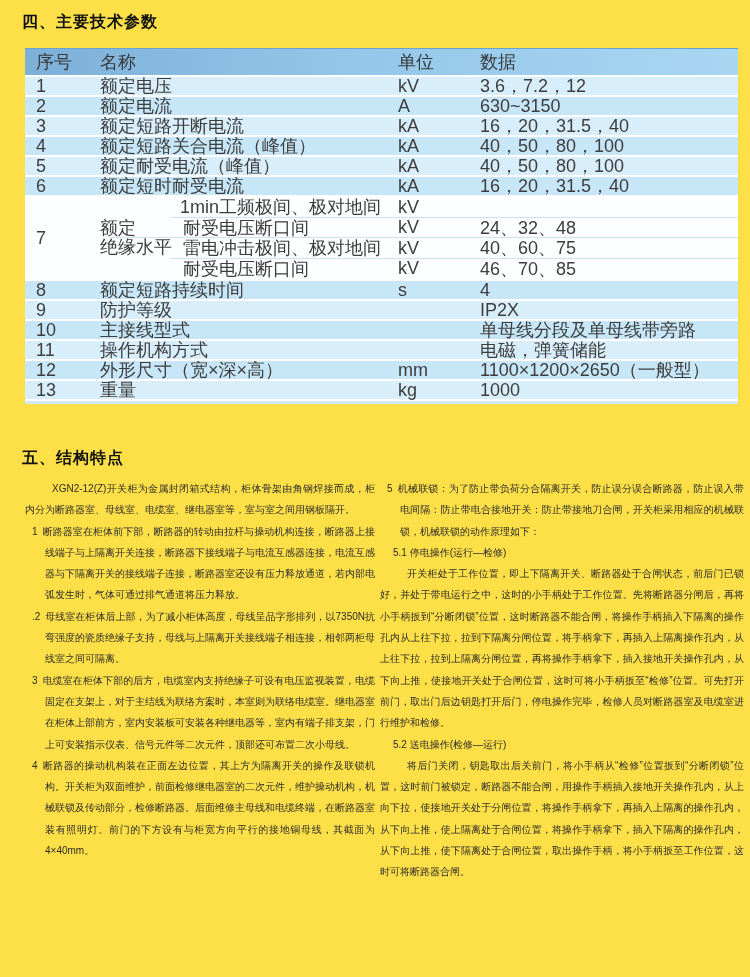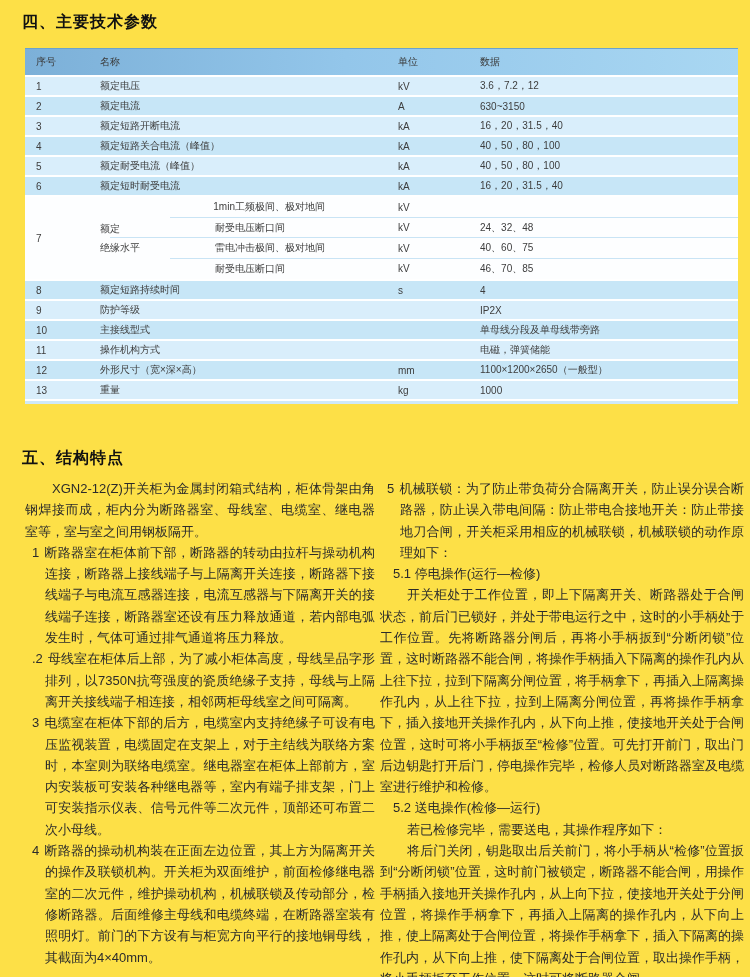--- a/index.html
+++ b/index.html
@@ -9,21 +9,21 @@
     font-family:"Liberation Sans","DejaVu Sans",sans-serif;
   }
   .sec-title {
     position:absolute; left:22px; font-size:16px; font-weight:bold;
     color:#111; letter-spacing:1px;
   }
   #sec4-title { top:12px; }
   #sec5-title { top:448px; }
 
   
-  .param-table { position:absolute; left:25px; top:48px; width:713px; font-size:10px; color:#3d3d3d; }
+  .param-table { position:absolute; left:25px; top:48px; width:713px; font-size:18px; color:#3d3d3d; }
   .t-head {
     display:flex; align-items:center; height:26px;
     background:linear-gradient(90deg,#7cb0d8 0%,#93c6ea 45%,#a9d7f2 100%);
     border-top:1px solid #6aa2cc; border-bottom:2px solid #ffffff; color:#3a3a3a;
   }
   .t-row { display:flex; align-items:center; height:18px; border-bottom:2px solid #ffffff; }
   .row-a { background:#d9eefb; }
   .row-b { background:#c7e6f7; }
   .c-no   { width:75px;  padding-left:11px; box-sizing:border-box; }
   .c-name { width:298px; }
@@ -40,21 +40,21 @@
   .sub-row.mid::after { left:85px; }
   .c7-type  { width:75px;text-align:right; }
   .c7-scope { width:143px; }
   .t-foot { height:3px; background:#cfe9f8; }
 
   
   .cols { position:absolute; left:25px; top:478px; width:719px; display:flex; }
   .col-left  { width:350px; margin-right:5px; }
   .col-right { width:364px; }
   .cols p {
-    margin:0; font-size:13px; line-height:21.3px; text-align:justify;
+    margin:0; font-size:10px; line-height:21.3px; text-align:justify;
     color:#2b2b2b;
   }
   .p-first { text-indent:27px; }
   .p-hang  { padding-left:20px; text-indent:-13px; }
   .p-hang .marker { margin-right:5px; }
   .p-sub  { padding-left:13px; }
   .p-body { text-indent:27px; }
 </style>
 </head>
 <body>
@@ -186,19 +186,18 @@
       <p class="p-hang"><span class="marker">1</span><span>断路器室在柜体前下部，断路器的转动由拉杆与操动机构连接，断路器上接线端子与上隔离开关连接，断路器下接线端子与电流互感器连接，电流互感器与下隔离开关的接线端子连接，断路器室还设有压力释放通道，若内部电弧发生时，气体可通过排气通道将压力释放。</span></p>
       <p class="p-hang"><span class="marker">.2</span><span>母线室在柜体后上部，为了减小柜体高度，母线呈品字形排列，以7350N抗弯强度的瓷质绝缘子支持，母线与上隔离开关接线端子相连接，相邻两柜母线室之间可隔离。</span></p>
       <p class="p-hang"><span class="marker">3</span><span>电缆室在柜体下部的后方，电缆室内支持绝缘子可设有电压监视装置，电缆固定在支架上，对于主结线为联络方案时，本室则为联络电缆室。继电器室在柜体上部前方，室内安装板可安装各种继电器等，室内有端子排支架，门上可安装指示仪表、信号元件等二次元件，顶部还可布置二次小母线。</span></p>
       <p class="p-hang"><span class="marker">4</span><span>断路器的操动机构装在正面左边位置，其上方为隔离开关的操作及联锁机构。开关柜为双面维护，前面检修继电器室的二次元件，维护操动机构，机械联锁及传动部分，检修断路器。后面维修主母线和电缆终端，在断路器室装有照明灯。前门的下方设有与柜宽方向平行的接地铜母线，其截面为4×40mm。</span></p>
     </div>
     <div class="col-right">
       <p class="p-hang"><span class="marker">5</span><span>机械联锁：为了防止带负荷分合隔离开关，防止误分误合断路器，防止误入带电间隔：防止带电合接地开关：防止带接地刀合闸，开关柜采用相应的机械联锁，机械联锁的动作原理如下：</span></p>
       <p class="p-sub">5.1 停电操作(运行—检修)</p>
       <p class="p-body">开关柜处于工作位置，即上下隔离开关、断路器处于合闸状态，前后门已锁好，并处于带电运行之中，这时的小手柄处于工作位置。先将断路器分闸后，再将小手柄扳到“分断闭锁”位置，这时断路器不能合闸，将操作手柄插入下隔离的操作孔内从上往下拉，拉到下隔离分闸位置，将手柄拿下，再插入上隔离操作孔内，从上往下拉，拉到上隔离分闸位置，再将操作手柄拿下，插入接地开关操作孔内，从下向上推，使接地开关处于合闸位置，这时可将小手柄扳至“检修”位置。可先打开前门，取出门后边钥匙打开后门，停电操作完毕，检修人员对断路器室及电缆室进行维护和检修。</p>
       <p class="p-sub">5.2 送电操作(检修—运行)</p>
-      <p class="p-body">若已检修完毕，需要送电，其操作程序如下：</p>
       <p class="p-body">将后门关闭，钥匙取出后关前门，将小手柄从“检修”位置扳到“分断闭锁”位置，这时前门被锁定，断路器不能合闸，用操作手柄插入接地开关操作孔内，从上向下拉，使接地开关处于分闸位置，将操作手柄拿下，再插入上隔离的操作孔内，从下向上推，使上隔离处于合闸位置，将操作手柄拿下，插入下隔离的操作孔内，从下向上推，使下隔离处于合闸位置，取出操作手柄，将小手柄扳至工作位置，这时可将断路器合闸。</p>
 
     </div>
   </div>
 
 </div>
 
 </body></html>

